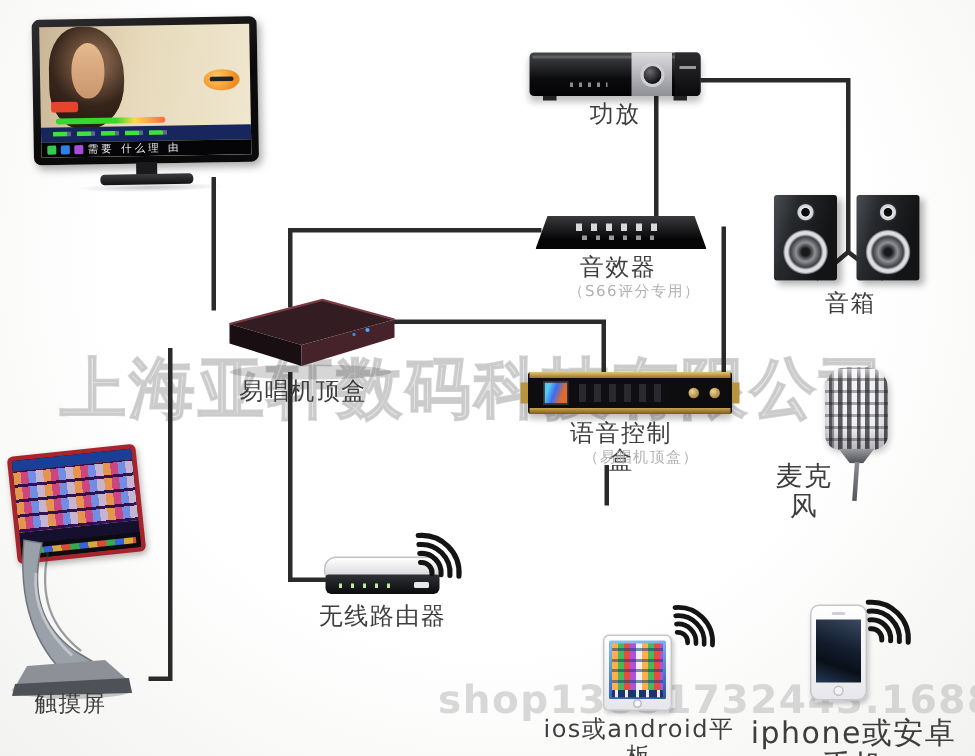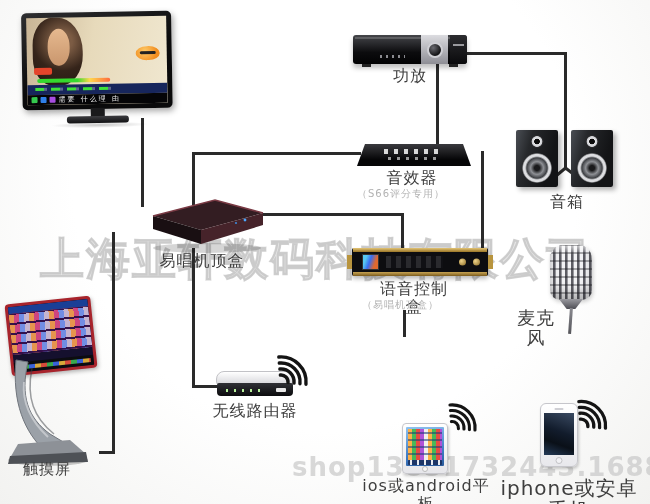--- a/index.html
+++ b/index.html
@@ -2,21 +2,21 @@
 <html><head>
 <meta charset="utf-8">
 <style>
   html,body{margin:0;padding:0;background:#fff}
   .stage{position:relative;width:650px;height:504px;overflow:hidden;
          background:radial-gradient(ellipse at 50% 35%, #ffffff 55%, #f2f2f0 100%);
          font-family:"DejaVu Sans","Liberation Sans",sans-serif}
   .abs{position:absolute}
   
   .lbl{position:absolute;z-index:3;color:#3e3e3e;font-size:16px;text-align:center;letter-spacing:1px;line-height:1.1}
-  .note{position:absolute;z-index:3;color:#b2b2b2;font-size:10px;text-align:left;letter-spacing:1px}
+  .note{position:absolute;z-index:3;color:#b2b2b2;font-size:10px;text-align:right;letter-spacing:1px}
   .wm-center{position:absolute;z-index:1;left:40px;top:230px;width:600px;white-space:nowrap;
              font-size:44px;font-weight:bold;letter-spacing:2px;color:rgba(205,205,205,.50);
              -webkit-text-stroke:1px rgba(180,180,180,.55)}
   .wm-bottom{position:absolute;z-index:1;left:292px;top:452px;white-space:nowrap;
              font-size:26px;font-weight:bold;color:rgba(200,200,200,.70);letter-spacing:1px}
   
   svg.lines{position:absolute;left:0;top:0;z-index:2}
   .dev{position:absolute;z-index:3}
   svg.wifi-layer{position:absolute;left:0;top:0;z-index:4}
   

